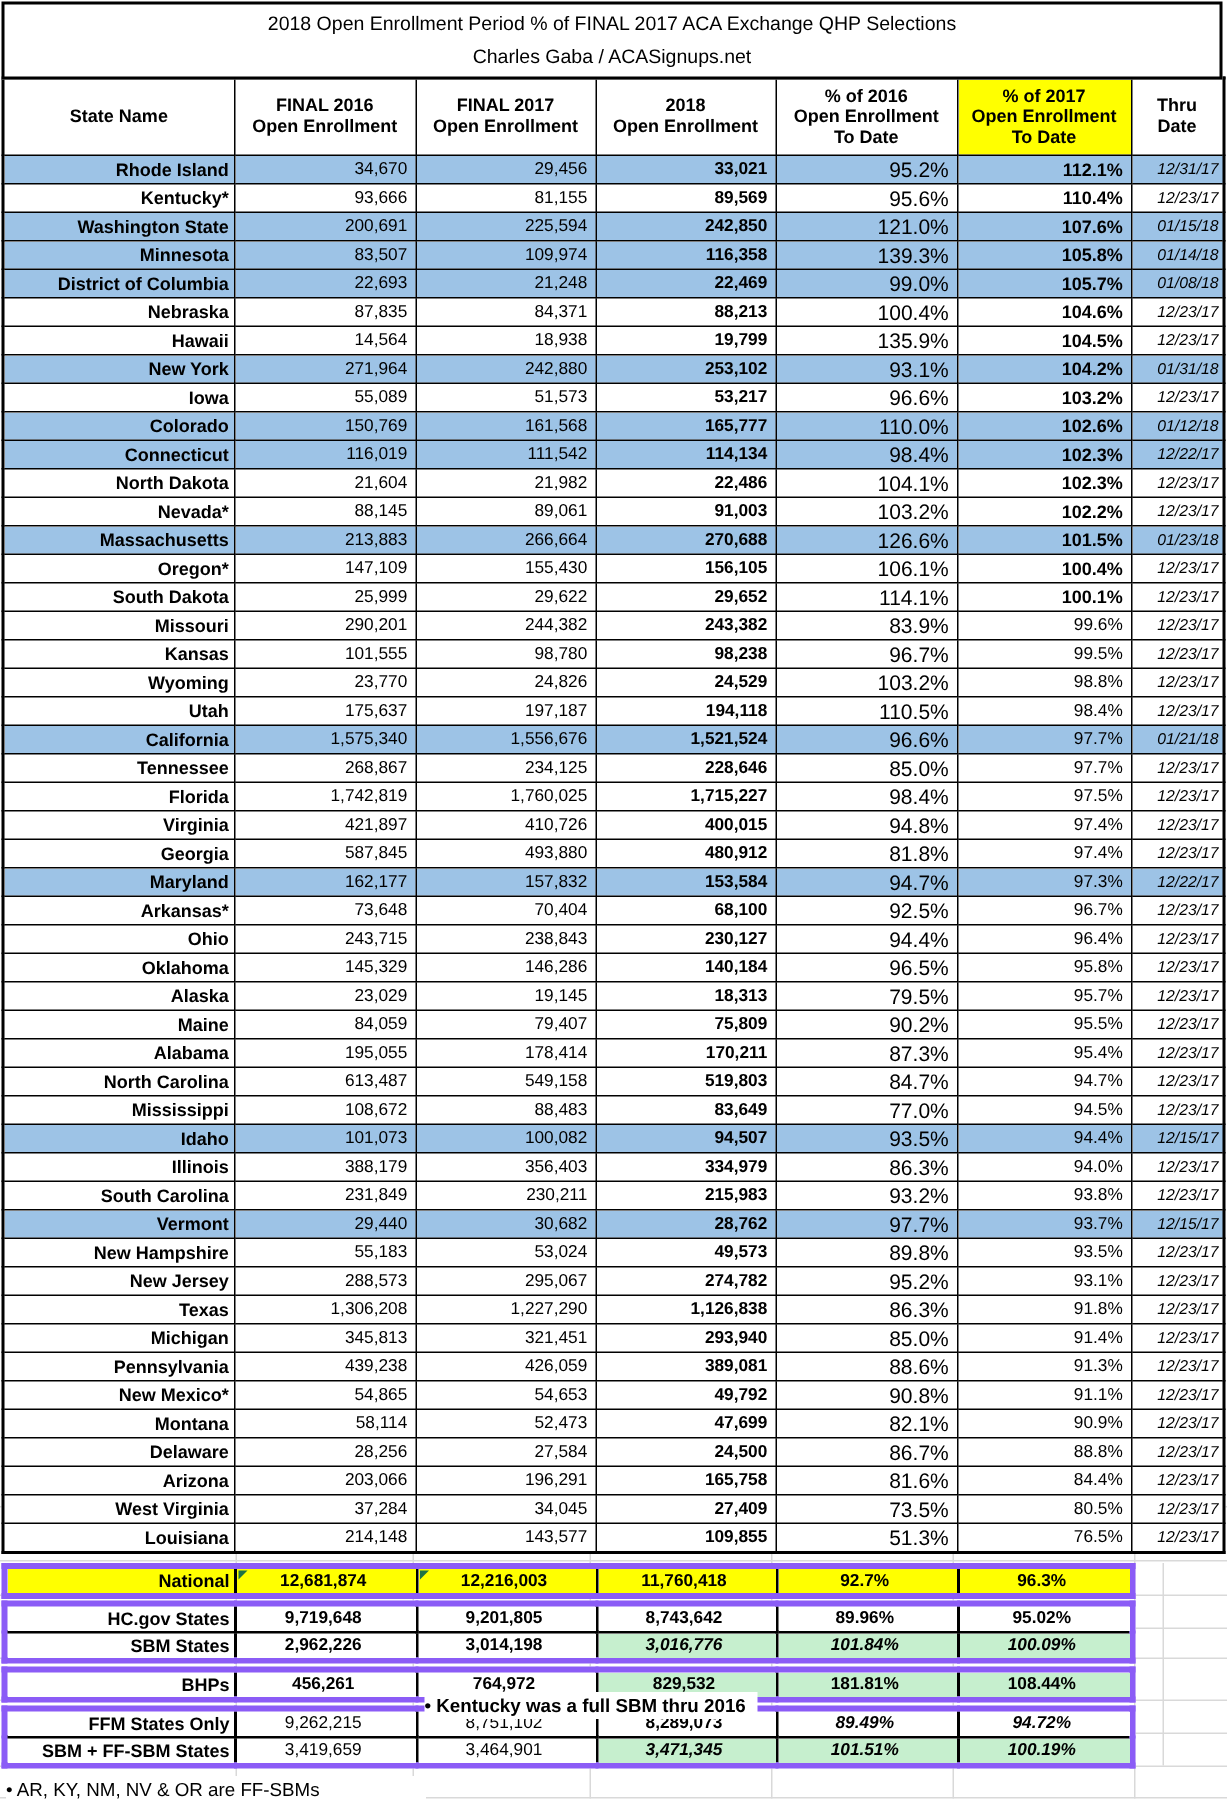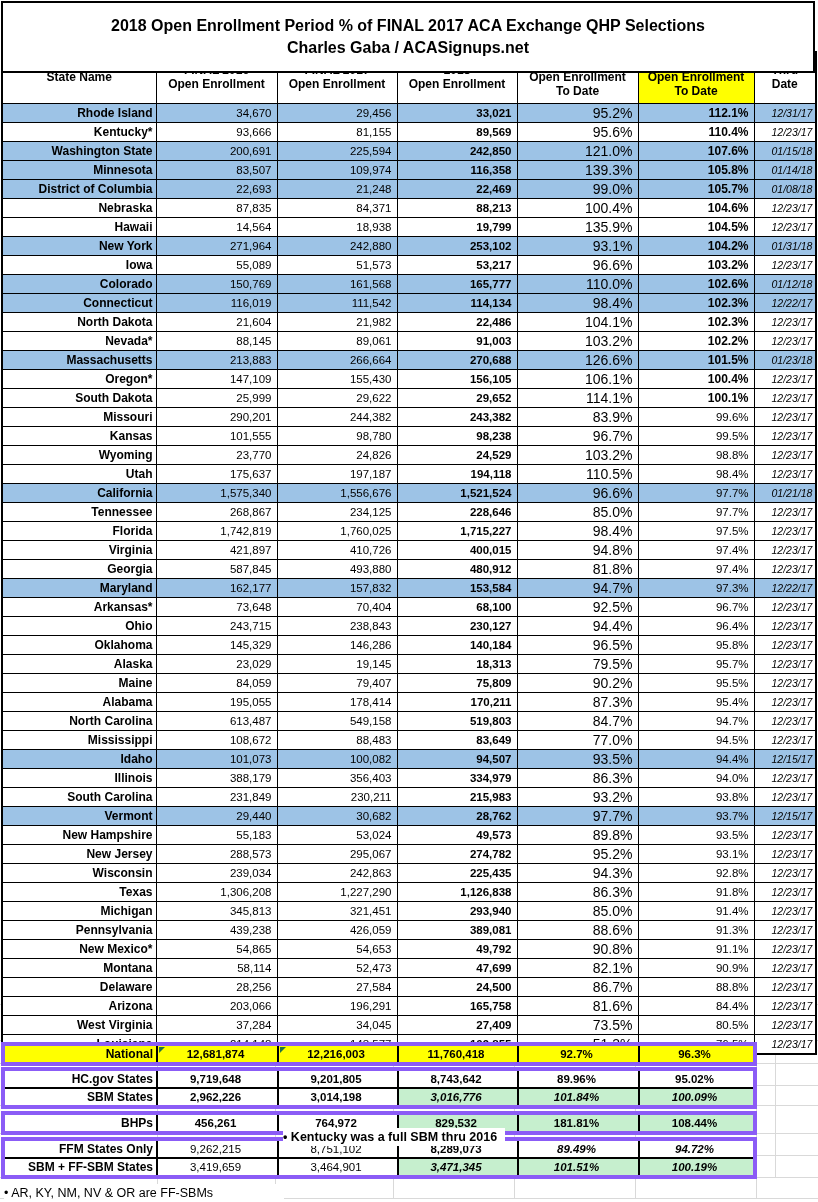--- a/index.html
+++ b/index.html
@@ -6,22 +6,22 @@
   .page{position:relative;width:818px;height:1202px;background:#fff;
         font-family:"Liberation Sans","DejaVu Sans",sans-serif;overflow:hidden;}
 
   
   .gridlayer div{position:absolute;z-index:0;}
   .vg{width:1px;background:var(--grid,#d9d9d9);}
   .hg{height:1px;background:var(--grid,#d9d9d9);}
 
   
   .titleblock{position:absolute;left:1px;top:1px;width:810px;border:2px solid #000;
-      background:#fff;text-align:center;font-weight:bold;font-size:16px;
-      line-height:22px;padding:12px 0;z-index:2;}
+      background:#fff;text-align:center;font-weight:normal;font-size:13px;
+      line-height:22px;padding:2px 0;z-index:2;}
 
   
   table.main{position:absolute;left:1px;top:51px;border-collapse:collapse;
       table-layout:fixed;width:814px;background:#fff;z-index:1;border:2px solid #000;}
   .main th,.main td{border:1px solid #000;overflow:hidden;white-space:nowrap;}
   .main thead tr{height:51px;}
   .main th{font-size:12px;line-height:13.5px;text-align:center;padding:0 1px;font-weight:bold;background:#fff;}
   .main tbody tr{height:17.37px;}
   .main tbody tr td{background:#fff;}
   td.st{text-align:right;font-weight:bold;font-size:12px;padding-right:3px;}
@@ -462,29 +462,20 @@
         <tr>
           <td class="st">New Jersey</td>
           <td class="n">288,573</td>
           <td class="n">295,067</td>
           <td class="n nb">274,782</td>
           <td class="p">95.2%</td>
           <td class="p2">93.1%</td>
           <td class="dt">12/23/17</td>
         </tr>
         <tr>
-          <td class="st">Wisconsin</td>
-          <td class="n">239,034</td>
-          <td class="n">242,863</td>
-          <td class="n nb">225,435</td>
-          <td class="p">94.3%</td>
-          <td class="p2">92.8%</td>
-          <td class="dt">12/23/17</td>
-        </tr>
-        <tr>
           <td class="st">Texas</td>
           <td class="n">1,306,208</td>
           <td class="n">1,227,290</td>
           <td class="n nb">1,126,838</td>
           <td class="p">86.3%</td>
           <td class="p2">91.8%</td>
           <td class="dt">12/23/17</td>
         </tr>
         <tr>
           <td class="st">Michigan</td>

